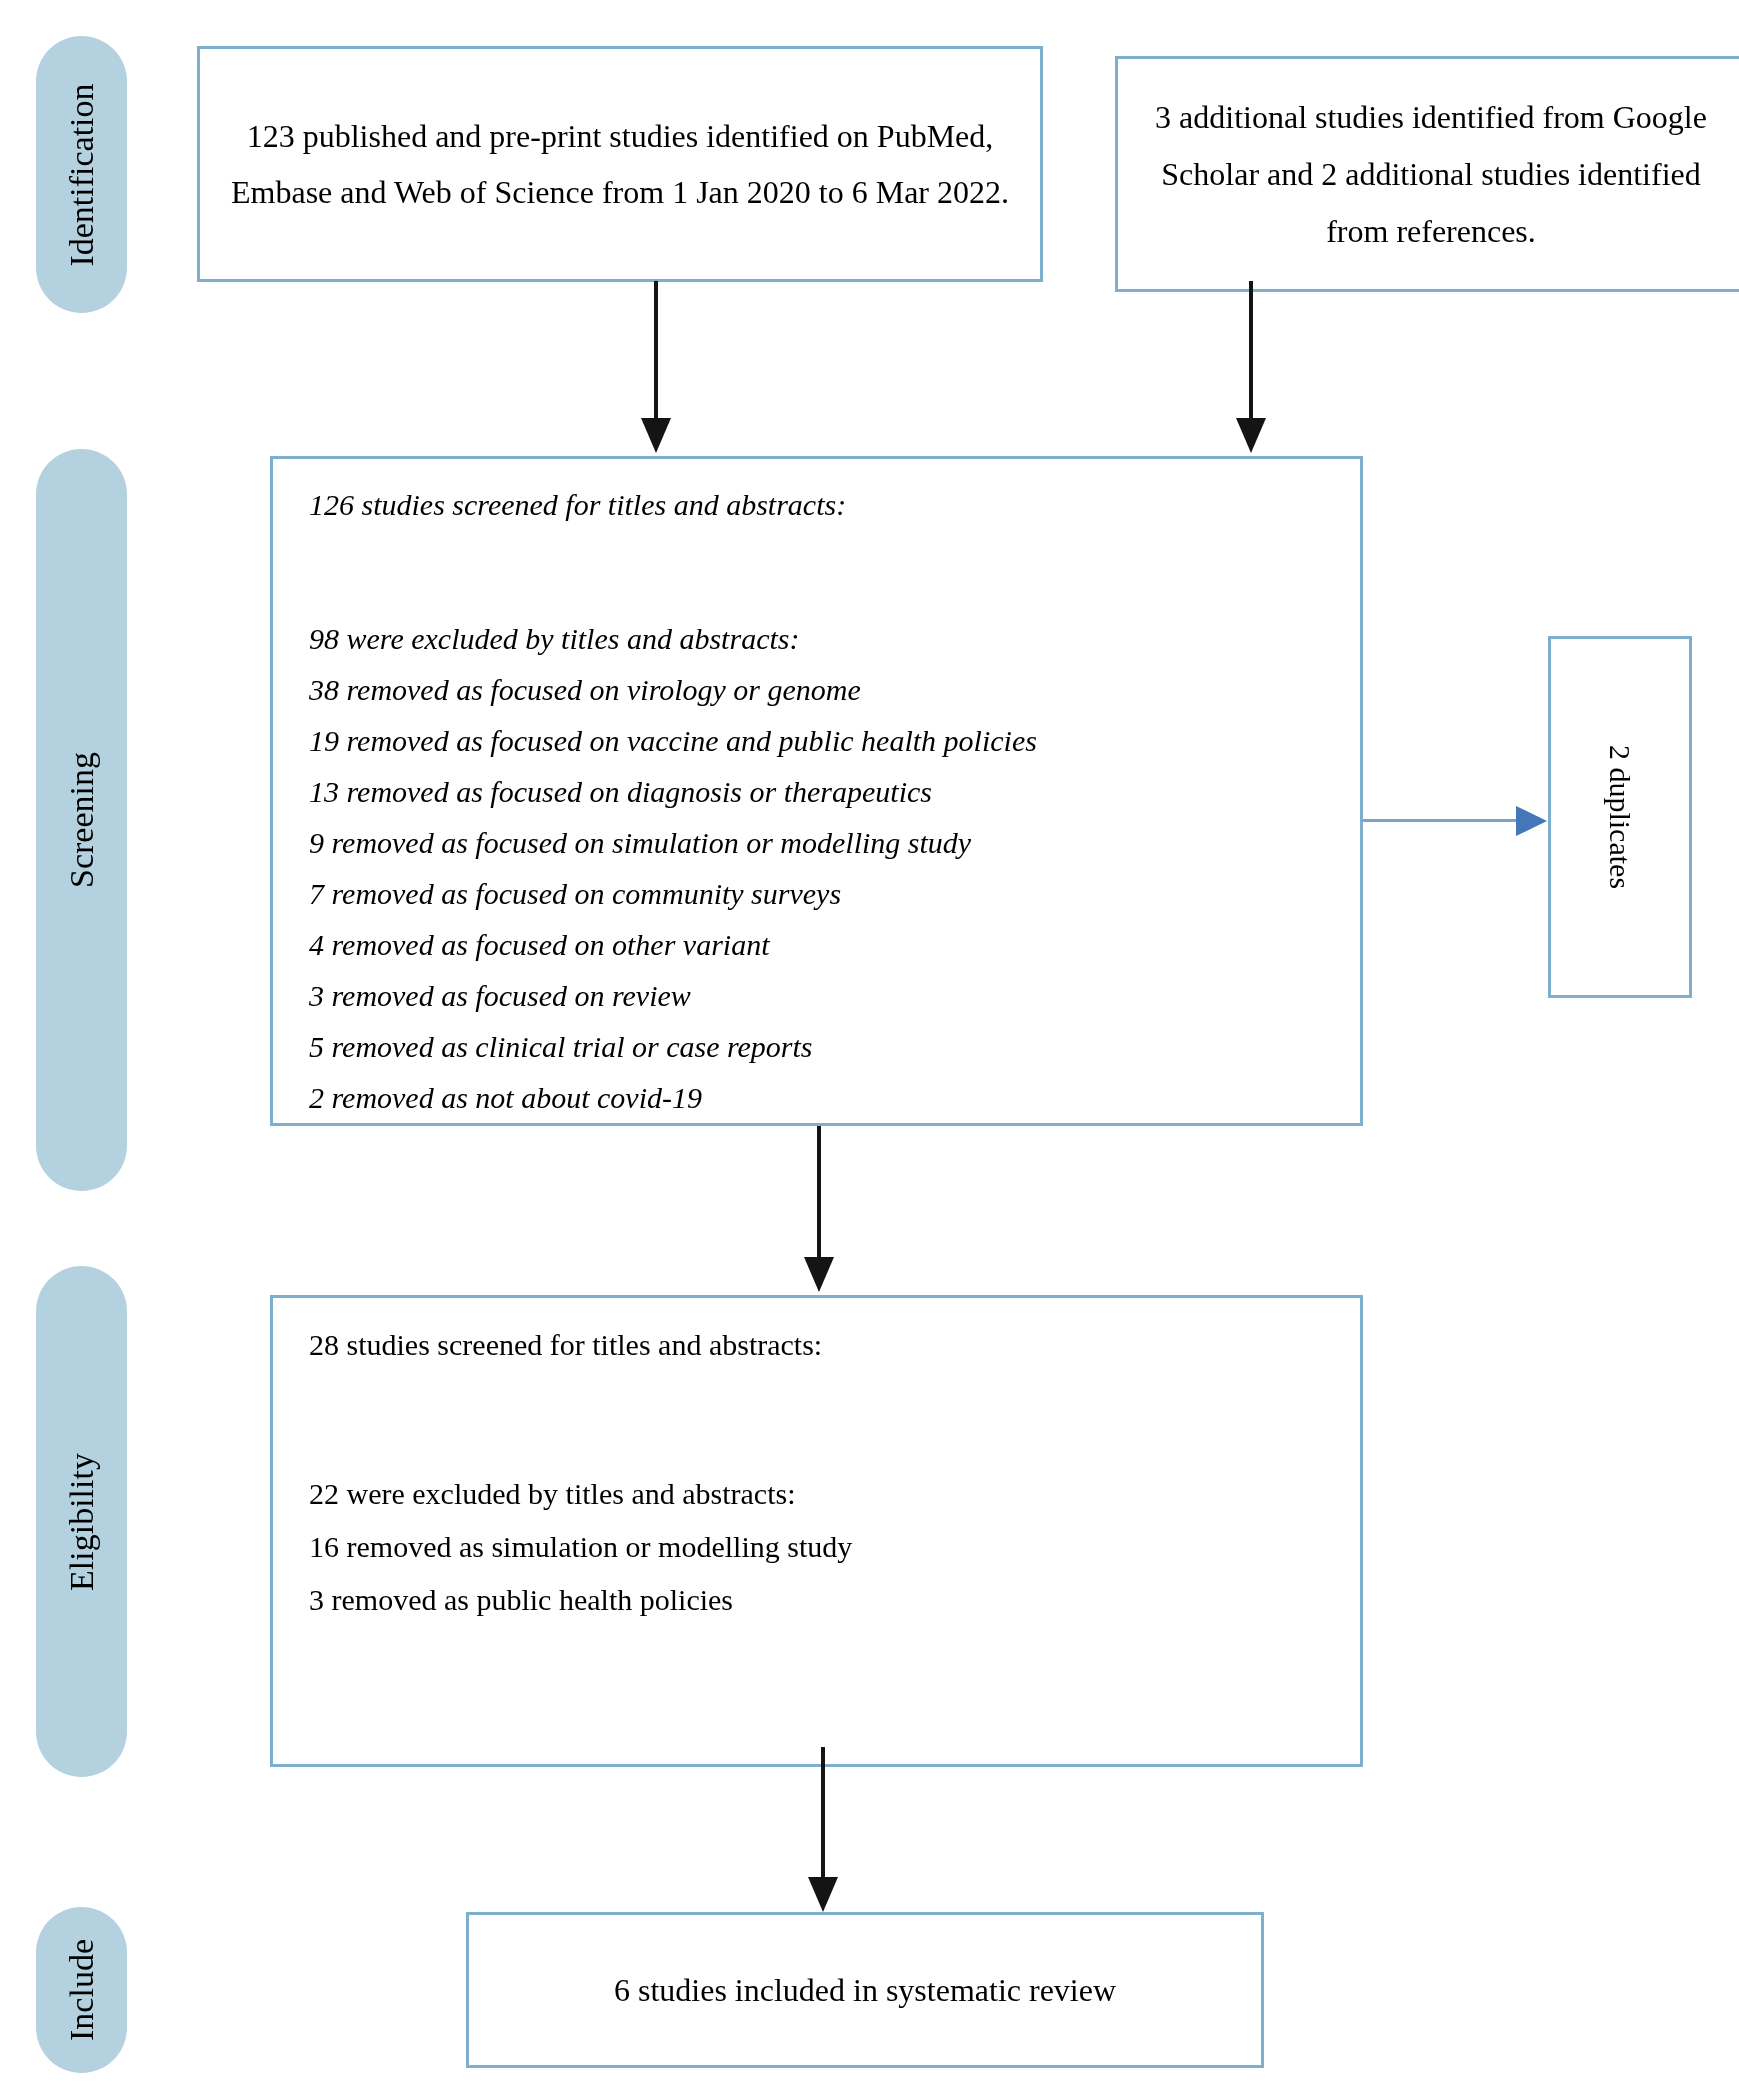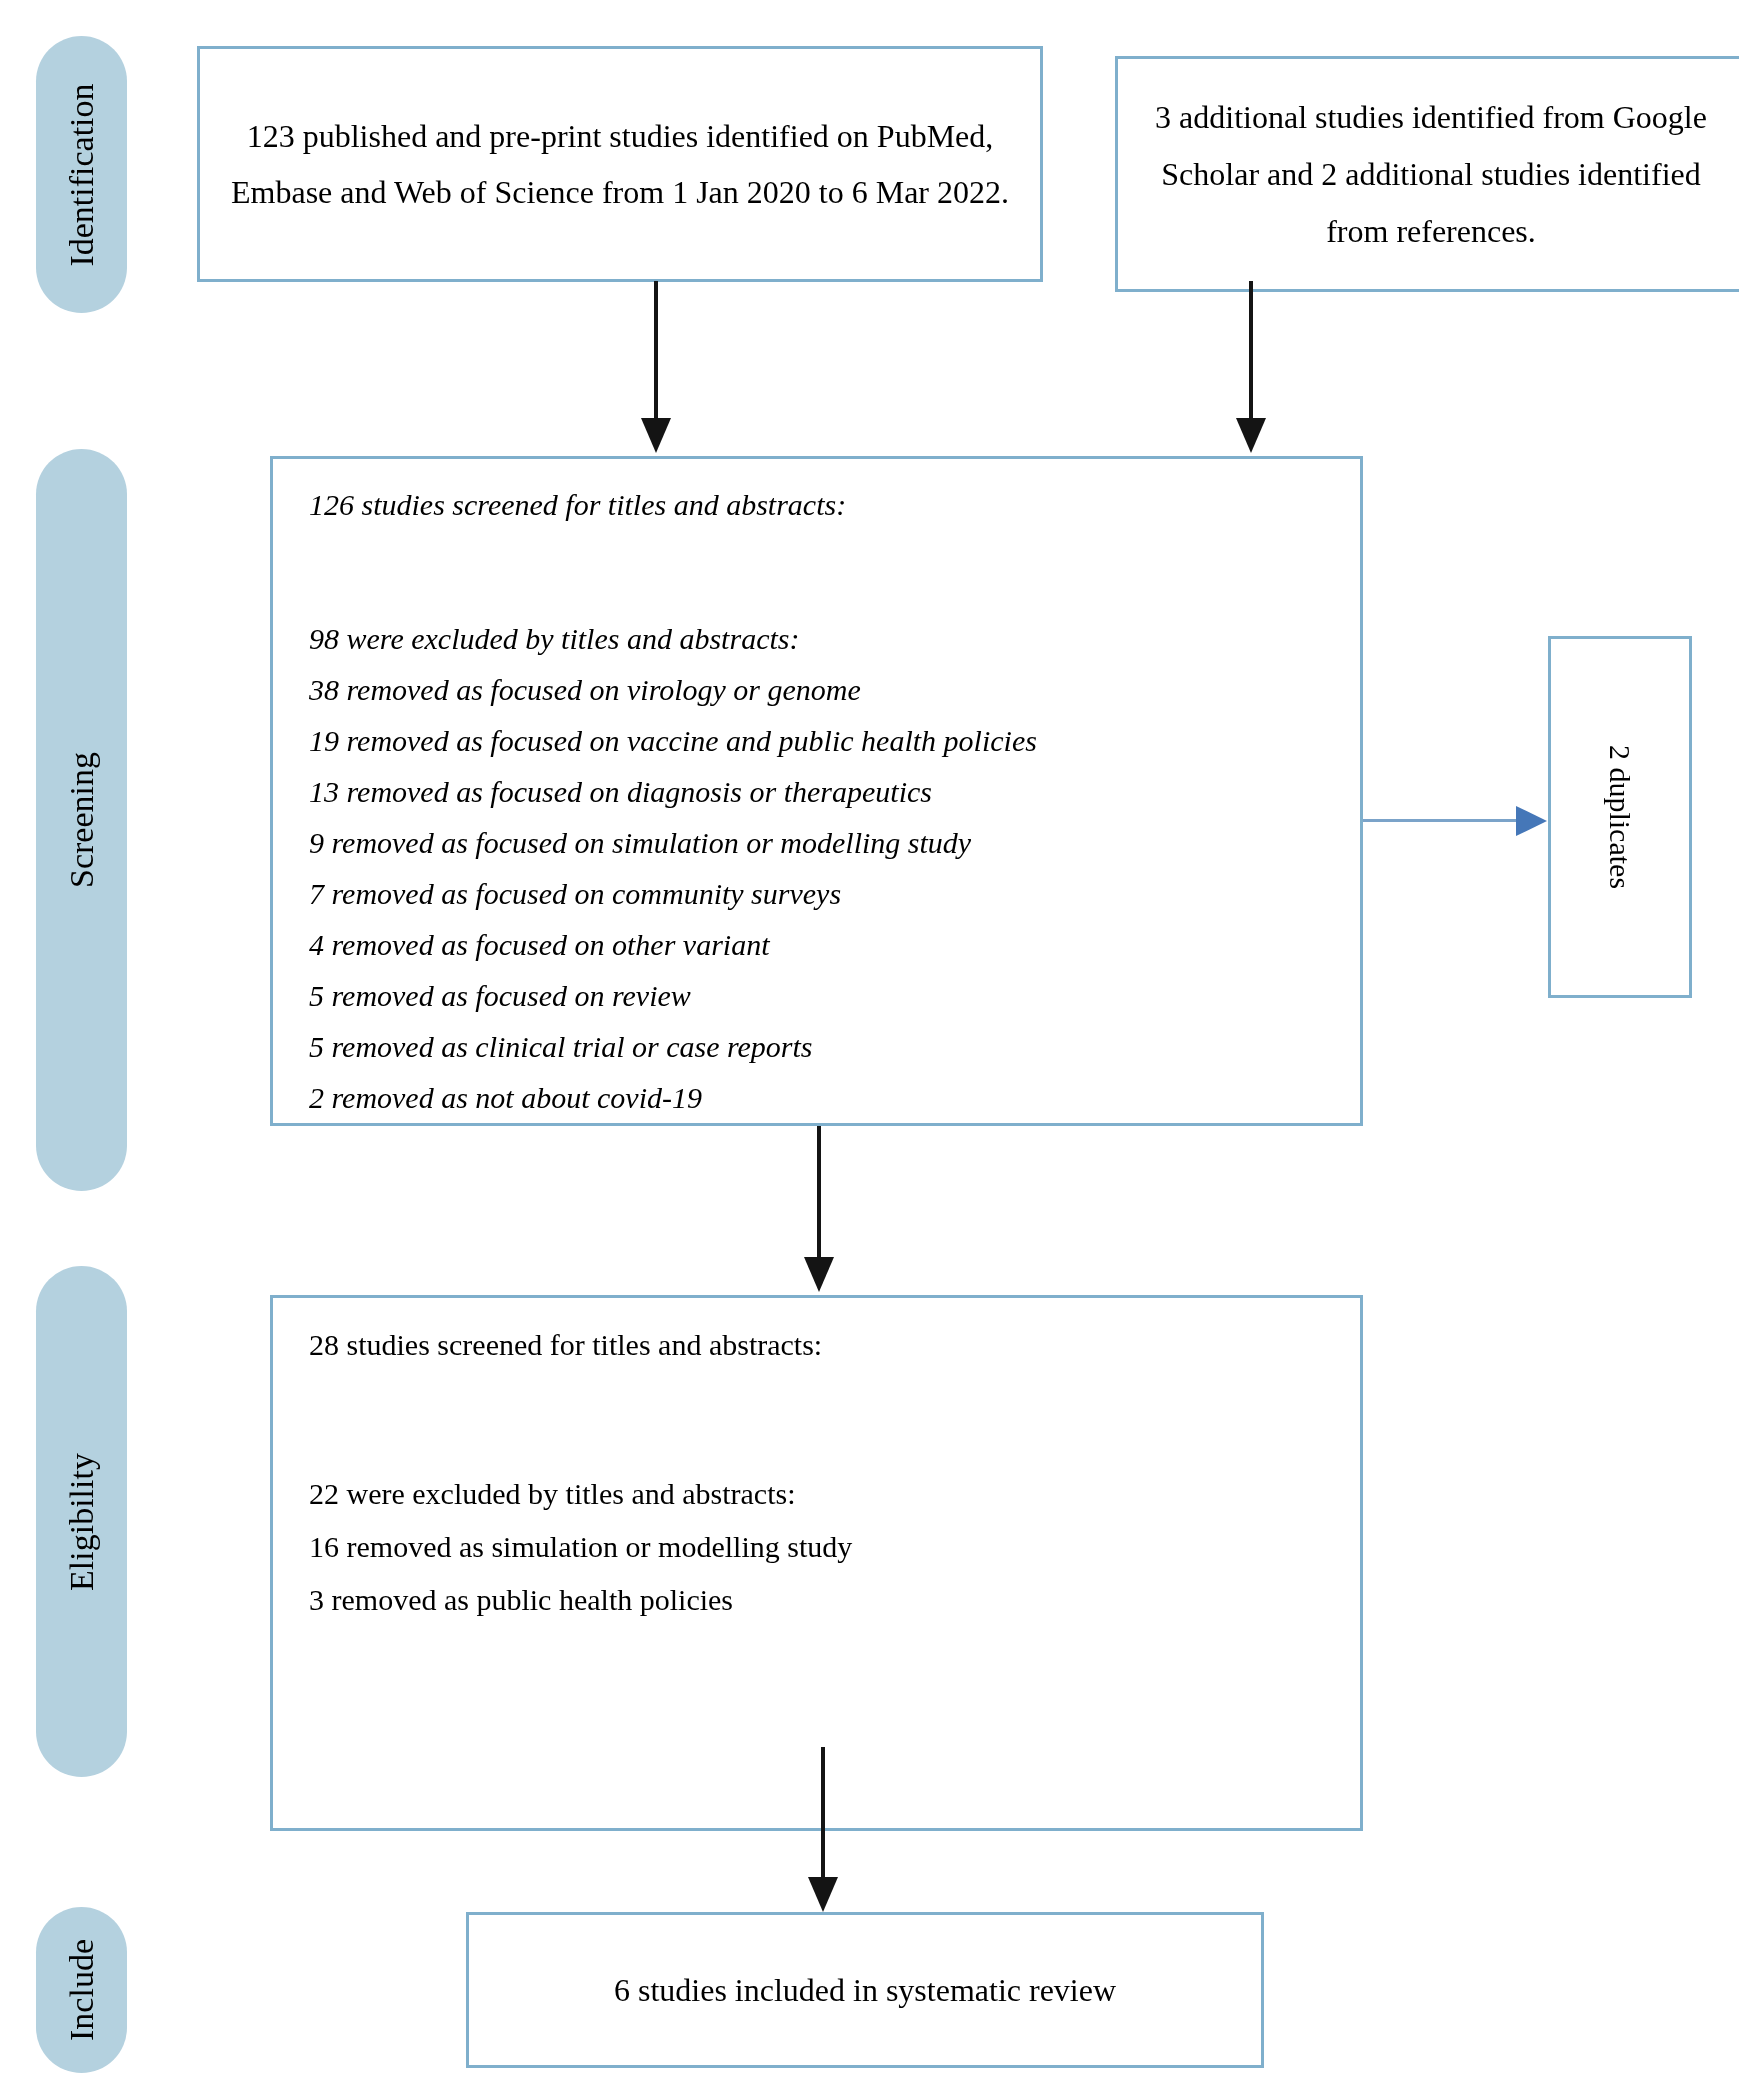--- a/index.html
+++ b/index.html
@@ -53,21 +53,21 @@
   }
   .box-center {
     display: flex;
     align-items: center;
     justify-content: center;
     text-align: center;
   }
   .box-identified-db    { left: 197px;  top: 46px;   width: 846px; height: 236px; font-size: 32px; line-height: 56px; padding: 0 30px; }
   .box-identified-other { left: 1115px; top: 56px;   width: 632px;  height: 236px; font-size: 32px; line-height: 57px; padding: 0 19.5px; }
   .box-screening        { left: 270px;  top: 456px;  width: 1093px; height: 670px; font-size: 30px; padding: 19.5px 19.5px 0 36px; font-style: italic; }
-  .box-eligibility      { left: 270px;  top: 1295px; width: 1093px; height: 536px;  font-size: 30px; padding: 19.5px 19.5px 0 36px; }
+  .box-eligibility      { left: 270px;  top: 1295px; width: 1093px; height: 472px;  font-size: 30px; padding: 19.5px 19.5px 0 36px; }
   .box-included         { left: 426px;  top: 1912px; width: 798px; height: 156px;  font-size: 32px; margin-left: 40px; }
   .box-duplicates       {
     left: 1548px; top: 636px; width: 144px; height: 362px;
     display: flex; align-items: center; justify-content: center;
     font-size: 30px;
   }
   .box-duplicates .rotated-cw {
     transform: rotate(90deg);
     white-space: nowrap;
   }
@@ -147,21 +147,21 @@
   <div class="flow-box box-screening">
     <div class="text-line">126 studies screened for titles and abstracts:</div>
     <div class="line-gap"></div>
     <div class="text-line">98 were excluded by titles and abstracts:</div>
     <div class="text-line">38 removed as focused on virology or genome</div>
     <div class="text-line">19 removed as focused on vaccine and public health policies</div>
     <div class="text-line">13 removed as focused on diagnosis or therapeutics</div>
     <div class="text-line">9 removed as focused on simulation or modelling study</div>
     <div class="text-line">7 removed as focused on community surveys</div>
     <div class="text-line">4 removed as focused on other variant</div>
-    <div class="text-line">5 removed as focused on review</div>
+    <div class="text-line">3 removed as focused on review</div>
     <div class="text-line">5 removed as clinical trial or case reports</div>
     <div class="text-line">2 removed as not about covid-19</div>
   </div>
 
   <div class="h-arrow-line arrow-dup-line"></div>
   <div class="h-arrow-head arrow-dup-head"></div>
   <div class="flow-box box-duplicates">
     <span class="rotated-cw">2 duplicates</span>
   </div>
 

